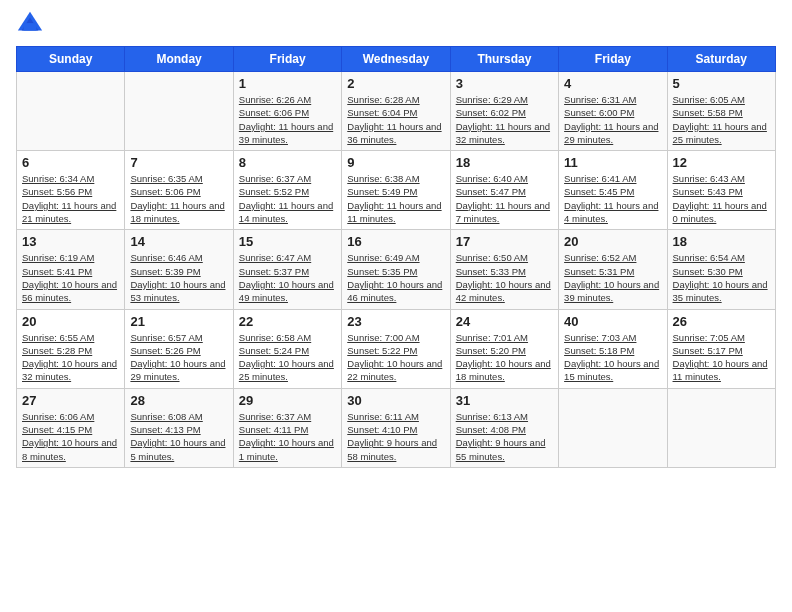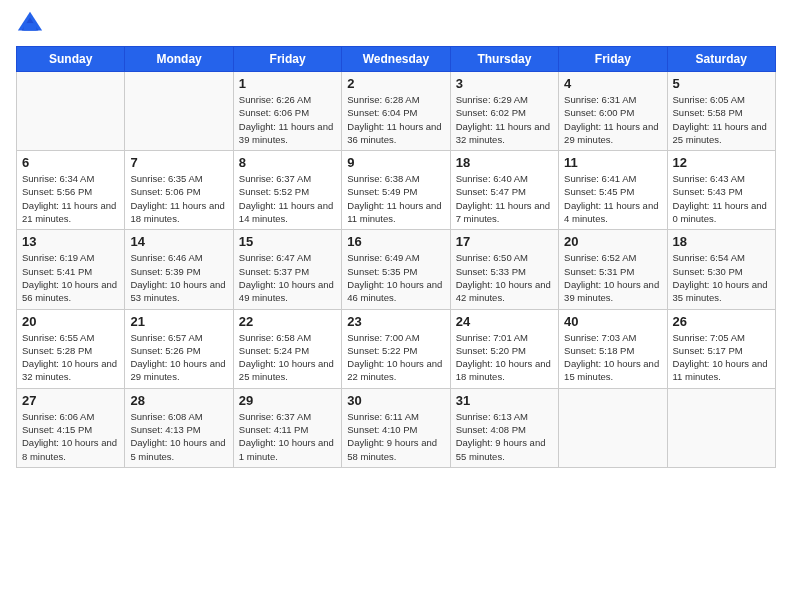--- a/index.html
+++ b/index.html
@@ -82,20 +82,21 @@
       font-size: 13px;
       font-weight: bold;
       color: #222;
       display: block;
       margin-bottom: 2px;
     }
     .cell-content {
       font-size: 9.5px;
       line-height: 1.4;
       color: #333;
+      text-decoration: underline;
     }
   </style>
 </head>
 <body>
 
 <div class="page">
   <div class="header">
     <div class="logo">
       <svg class="logo-icon" viewBox="0 0 30 30">
         <polygon points="15,2 28,22 2,22" fill="#2563eb"></polygon>

